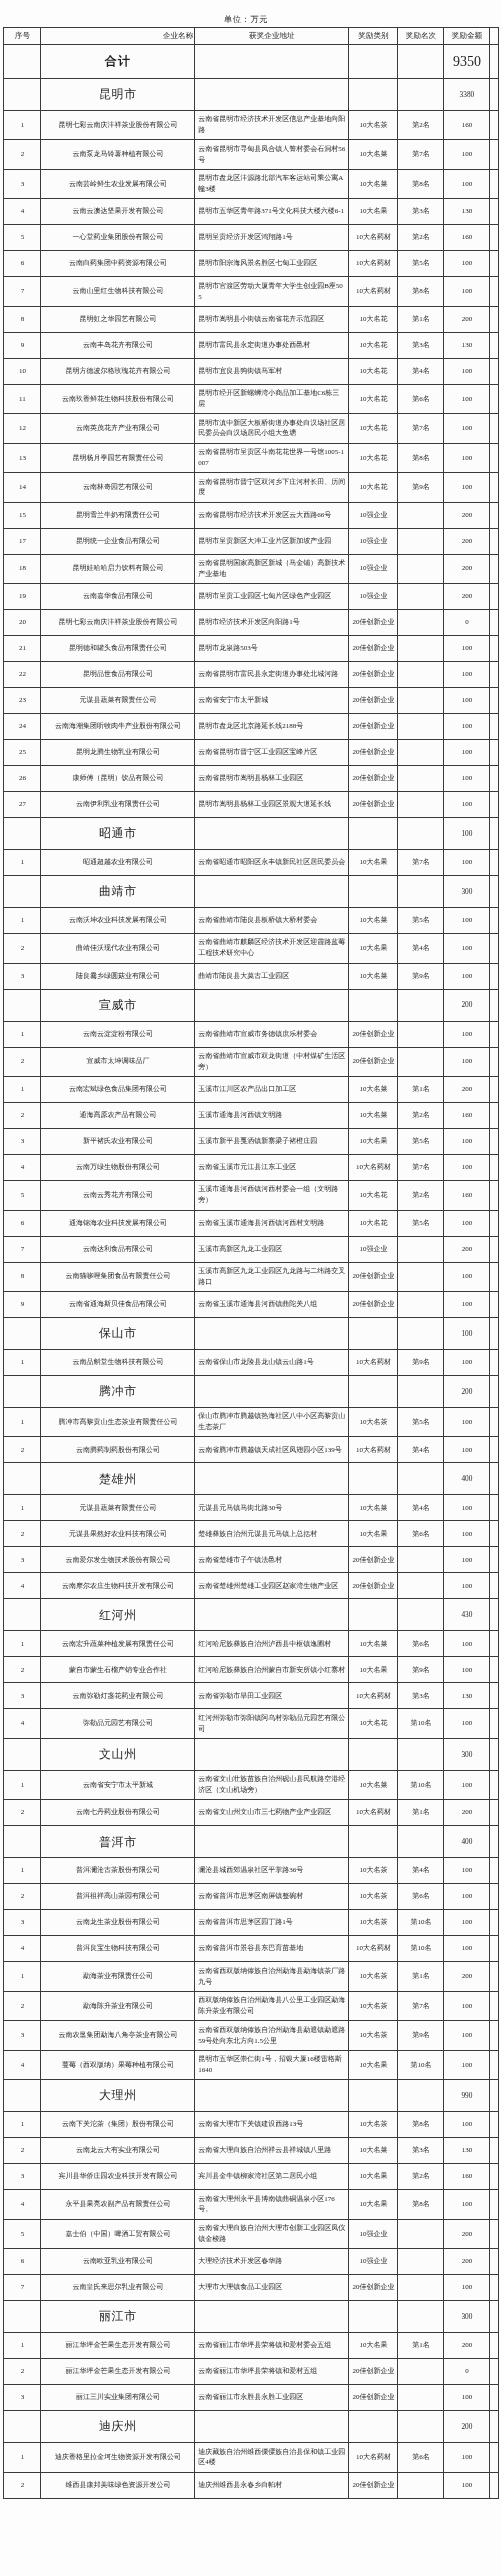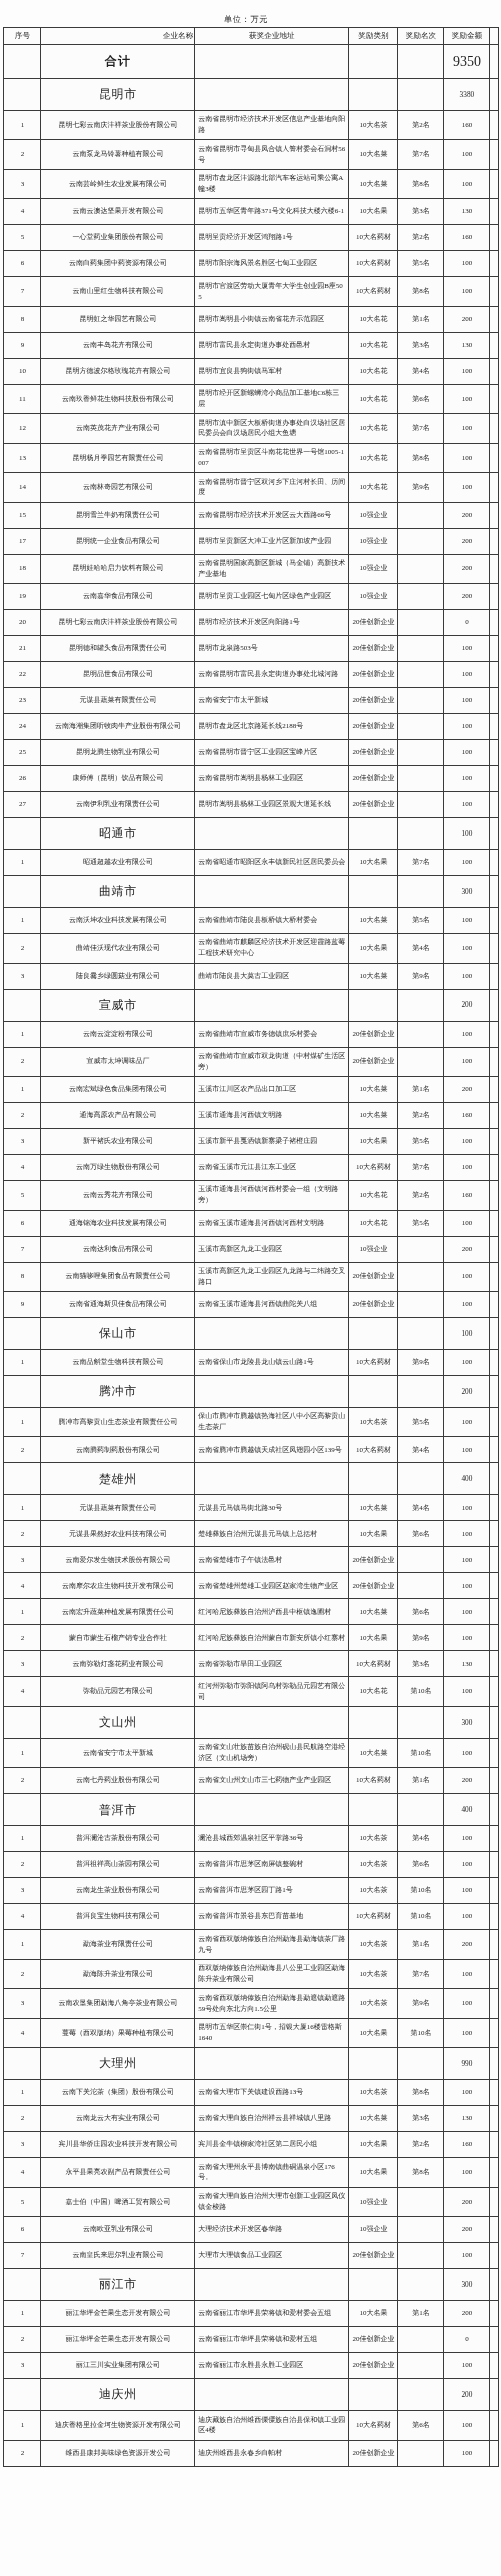--- a/index.html
+++ b/index.html
@@ -584,20 +584,29 @@
         </tr>
         <tr class="data-row">
           <td class="c-no">4</td>
           <td class="c-name">云南摩尔农庄生物科技开发有限公司</td>
           <td class="c-addr">云南省楚雄州楚雄工业园区赵家湾生物产业区</td>
           <td class="c-cat">20佳创新企业</td>
           <td class="c-rank"></td>
           <td class="c-amt">100</td>
           <td class="c-spare"></td>
         </tr>
+        <tr class="section-row">
+          <td class="c-no"></td>
+          <td class="c-name">红河州</td>
+          <td class="c-addr"></td>
+          <td class="c-cat"></td>
+          <td class="c-rank"></td>
+          <td class="c-amt">430</td>
+          <td class="c-spare"></td>
+        </tr>
         <tr class="data-row">
           <td class="c-no">1</td>
           <td class="c-name">云南宏升蔬菜种植发展有限责任公司</td>
           <td class="c-addr">红河哈尼族彝族自治州泸西县中枢镇逸圃村</td>
           <td class="c-cat">10大名菜</td>
           <td class="c-rank">第6名</td>
           <td class="c-amt">100</td>
           <td class="c-spare"></td>
         </tr>
         <tr class="data-row">

